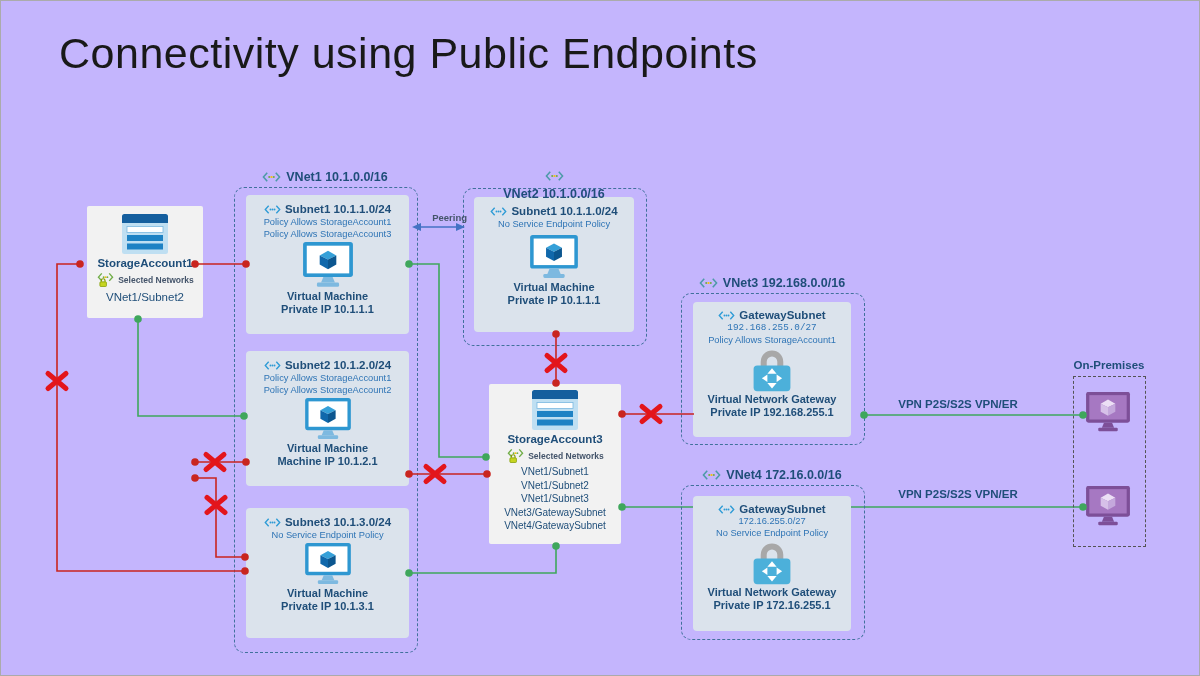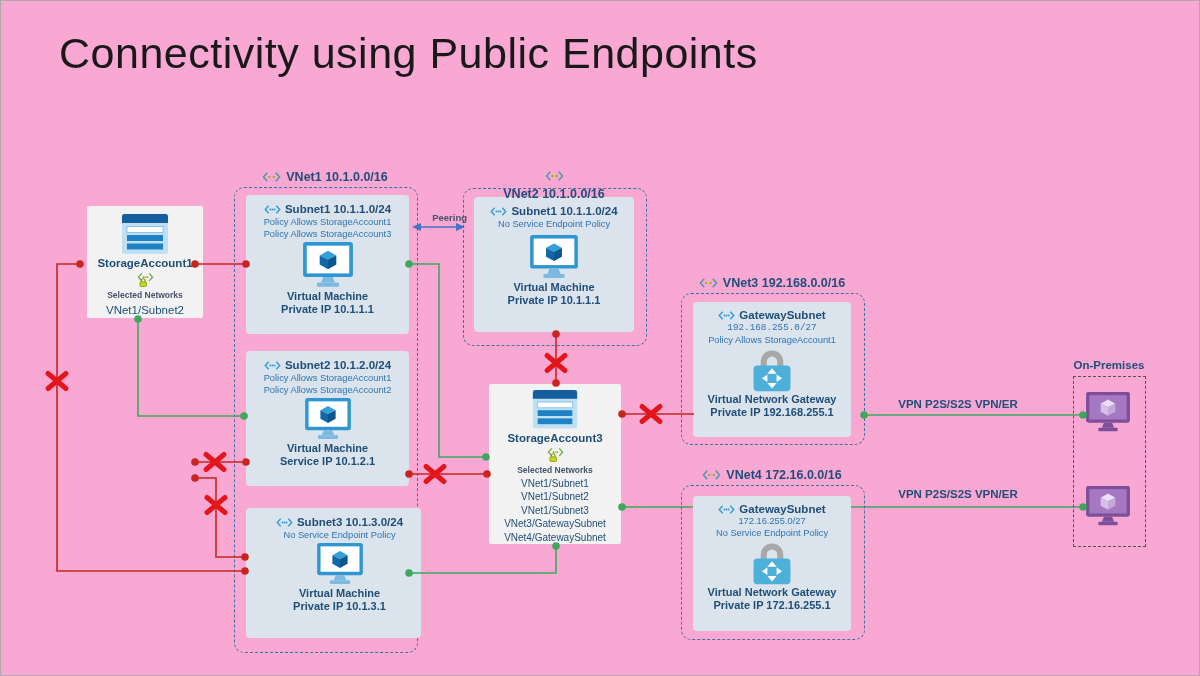--- a/index.html
+++ b/index.html
@@ -1,30 +1,30 @@
 <!DOCTYPE html>
 <html><head>
 <meta charset="utf-8">
 <style>
   html,body{margin:0;padding:0;background:#e8e8e8;font-family:"Liberation Sans",sans-serif;}
-  .canvas{position:relative;width:1198px;height:674px;background:#f9a8d4;border:1px solid #ababab;margin:0 auto;overflow:hidden;}
+  .canvas{position:relative;width:1198px;height:674px;background:#c4b5fd;border:1px solid #ababab;margin:0 auto;overflow:hidden;}
   .abs{position:absolute;}
   .title{left:58px;top:28px;font-size:43px;font-weight:300;color:#191919;letter-spacing:0.5px;white-space:nowrap;z-index:4;}
   svg.layer{position:absolute;left:0;top:0;pointer-events:none;}
   #under{z-index:1;}
   #over{z-index:5;}
   .vnet-dash{border:1.5px dashed #41719c;border-radius:10px;background:transparent;z-index:2;}
   .onprem-dash{border:1px dashed #545454;background:transparent;z-index:2;}
   .graybox{background:#f2f2f2;border-radius:2px;z-index:3;display:flex;flex-direction:column;align-items:center;}
   .bluebox{background:#dbe3ec;border-radius:4px;z-index:3;display:flex;flex-direction:column;align-items:center;}
   .box-title{display:flex;align-items:center;gap:4px;font-size:11.5px;font-weight:700;color:#1f4e79;margin-top:8px;white-space:nowrap;}
   .policy{font-size:9.3px;color:#2e74b5;margin-top:2px;white-space:nowrap;}
   .cap{font-size:11px;font-weight:700;color:#1f4e79;line-height:13px;white-space:nowrap;}
   .saname{font-size:11.5px;font-weight:700;color:#1f4e79;margin-top:3px;white-space:nowrap;}
-  .net-row{display:flex;align-items:center;gap:3px;font-size:8.5px;font-weight:600;color:#44546a;margin-top:3px;white-space:nowrap;flex-direction:column;}
+  .net-row{display:flex;align-items:center;gap:3px;font-size:8.5px;font-weight:600;color:#44546a;margin-top:3px;white-space:nowrap;}
   .scope{font-size:11.5px;color:#1f4e79;margin-top:4px;white-space:nowrap;}
   .list-line{font-size:10px;color:#1f4e79;line-height:13.5px;white-space:nowrap;}
   .vnet-label{display:flex;align-items:center;justify-content:center;gap:5px;font-size:12.5px;font-weight:700;color:#1f4e79;z-index:4;white-space:nowrap;}
   .vpn-label{font-size:11.5px;font-weight:700;color:#1f4e79;text-align:center;z-index:4;white-space:nowrap;}
   .peer-label{font-size:9.5px;color:#44546a;text-align:right;z-index:4;font-weight:bold;}
   .onprem-label{font-size:11.5px;font-weight:700;color:#1f4e79;text-align:center;z-index:4;}
   .icon-vm{width:62px;height:48px;margin-top:3px;}
   .icon-vm-sm{width:60px;height:46px;margin-top:6px;}
   .icon-storage{width:46px;height:40px;margin-top:8px;}
   .icon-gw{width:50px;height:46px;margin-top:2px;}
@@ -173,24 +173,24 @@
           <use href="#sym-net-blue"></use>
         </svg>
       <span>Subnet2 10.1.2.0/24</span>
     </div>
     <div class="policy">Policy Allows StorageAccount1</div>
     <div class="policy">Policy Allows StorageAccount2</div>
     <svg class="icon-vm" style="width:58px;height:44px;">
         <use href="#sym-vm-blue"></use>
       </svg>
     <div class="cap">Virtual Machine</div>
-    <div class="cap">Service IP 10.1.2.1</div>
-  </div>
-
-  <div class="abs bluebox" style="left:245px;top:507px;width:163px;height:130px;padding-left:12px;">
+    <div class="cap">Machine IP 10.1.2.1</div>
+  </div>
+
+  <div class="abs bluebox" style="left:245px;top:507px;width:163px;height:130px;">
     <div class="box-title">
       <svg class="icon-net-sm">
           <use href="#sym-net-blue"></use>
         </svg>
       <span>Subnet3 10.1.3.0/24</span>
     </div>
     <div class="policy">No Service Endpoint Policy</div>
     <svg class="icon-vm" style="width:58px;height:44px;">
         <use href="#sym-vm-blue"></use>
       </svg>

